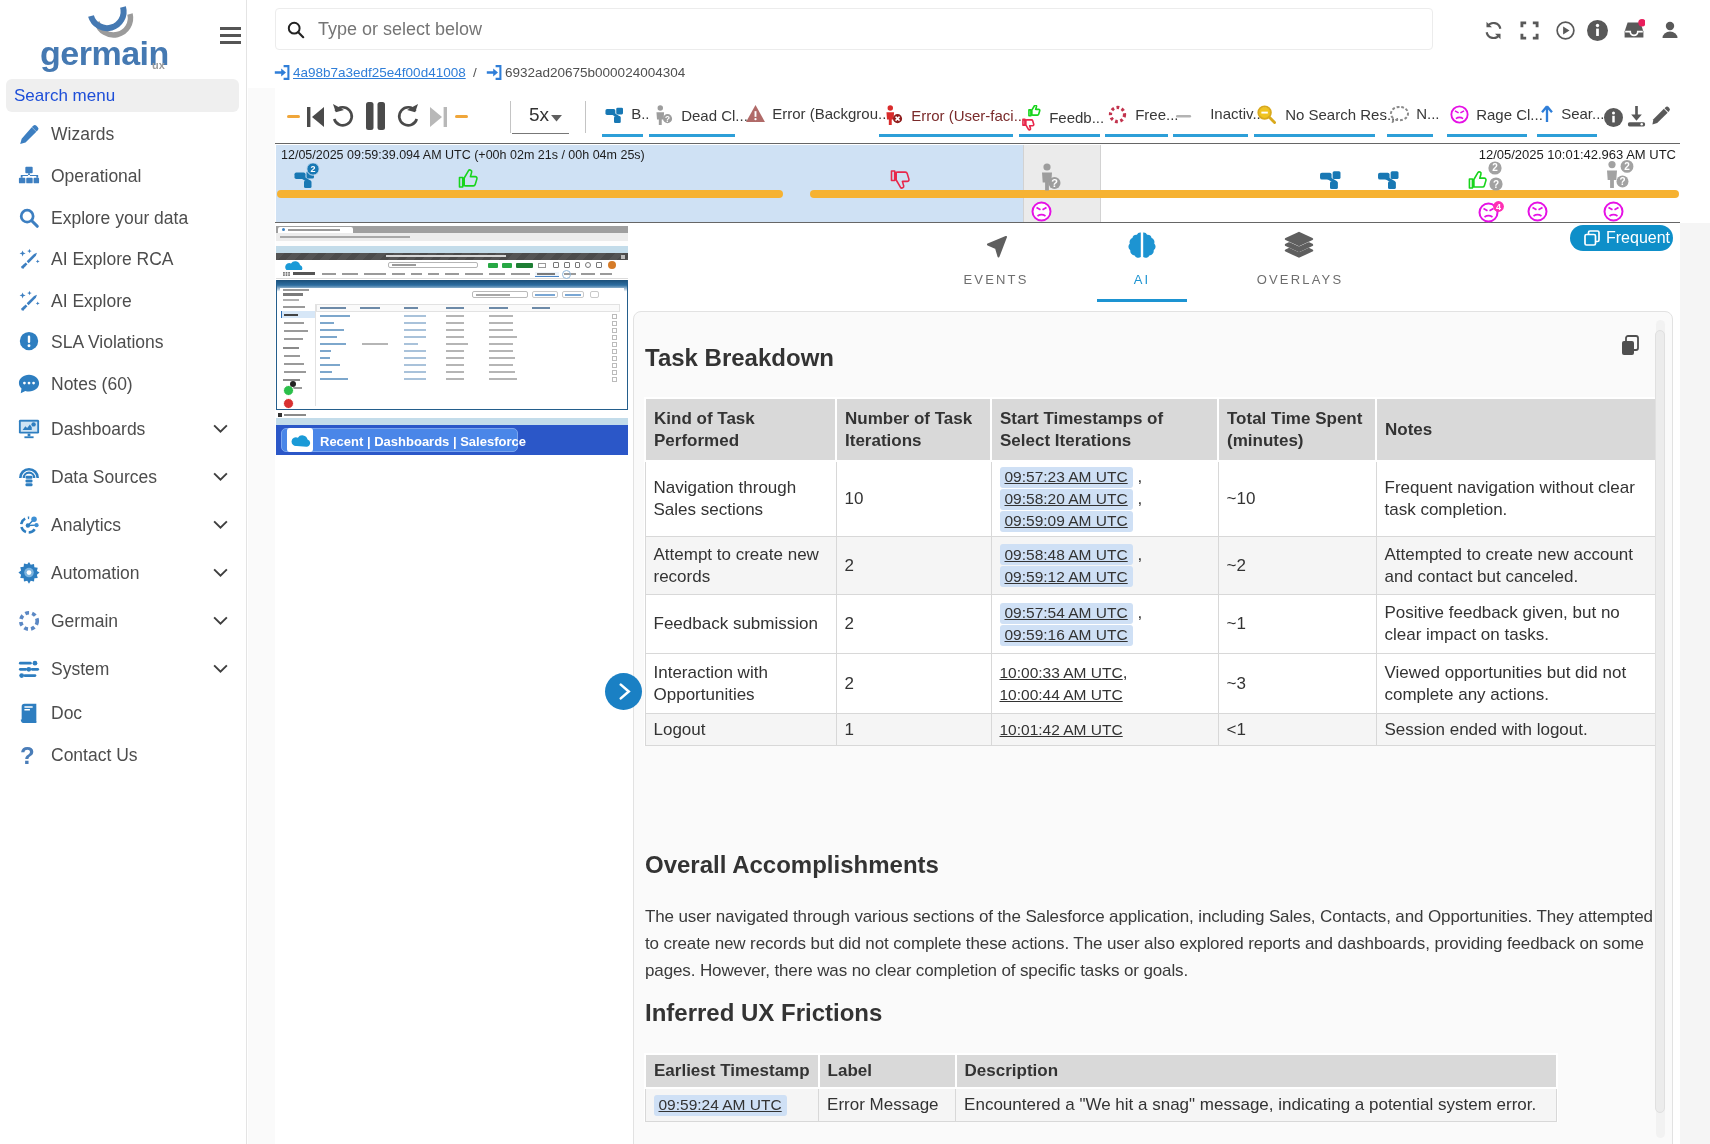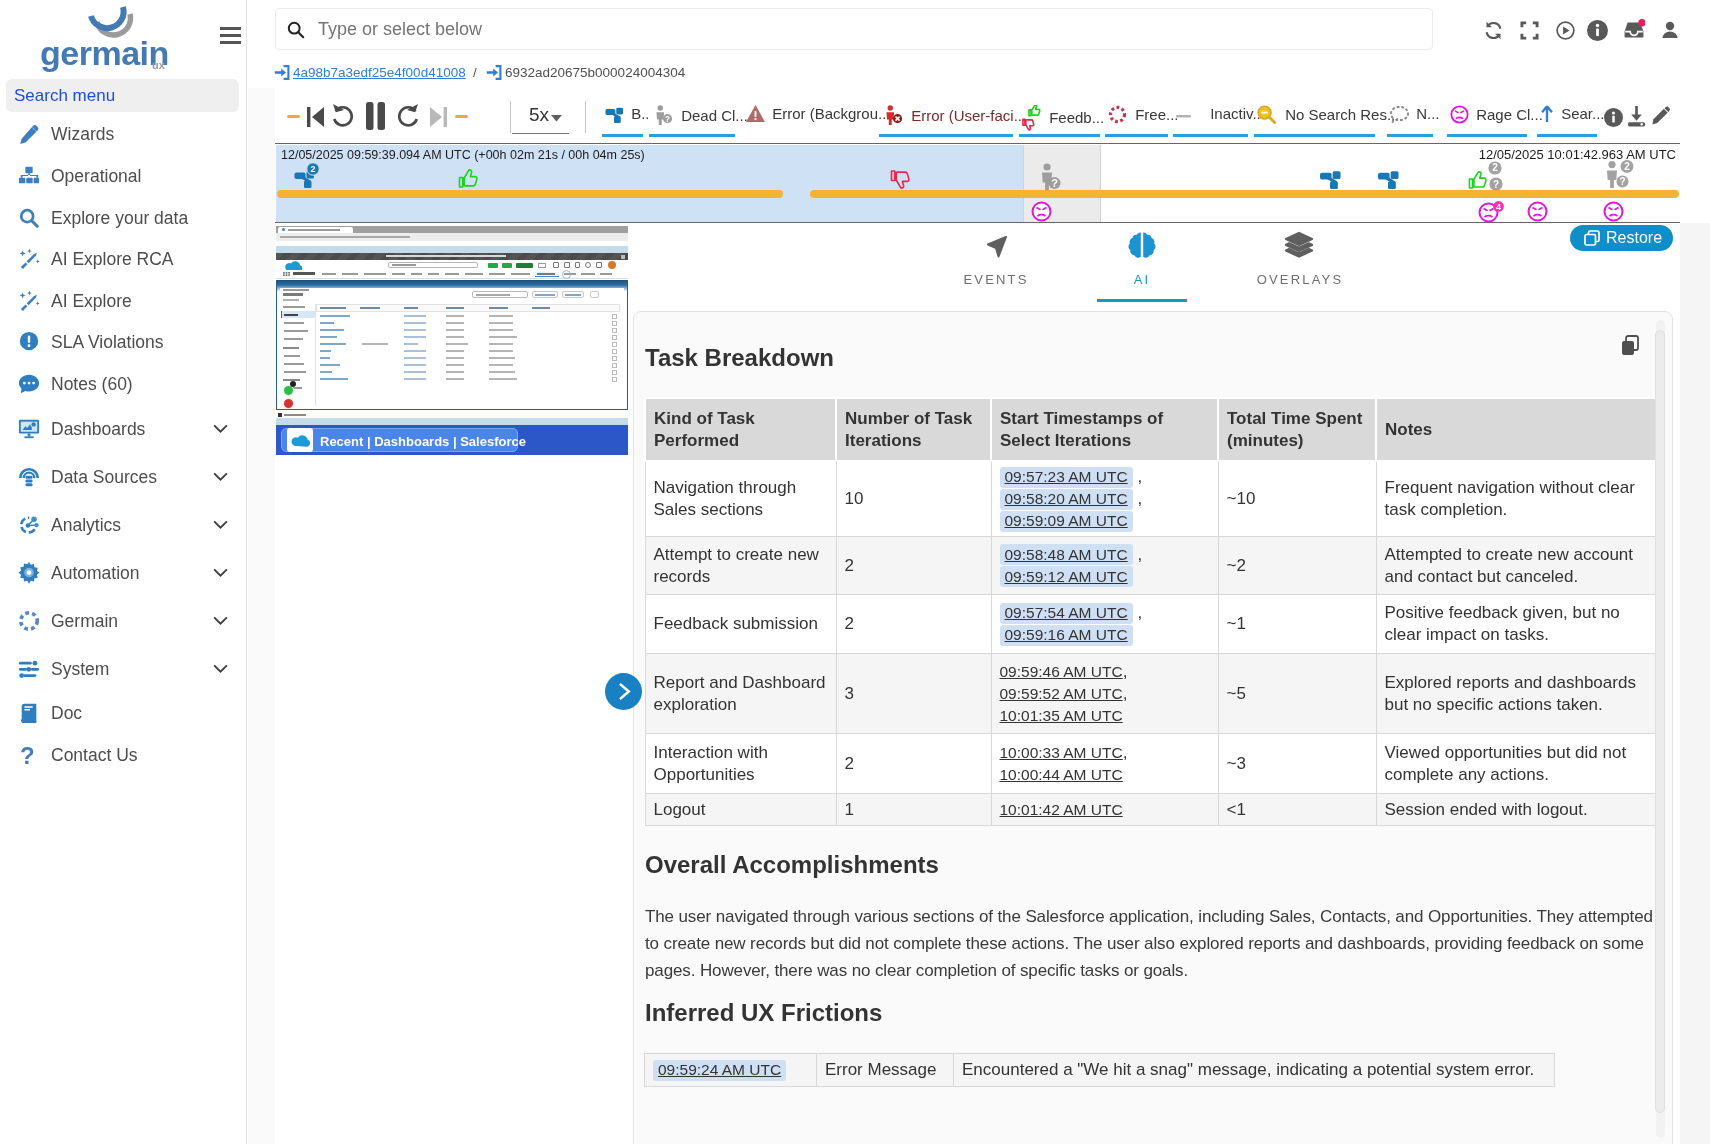--- a/index.html
+++ b/index.html
@@ -646,21 +646,21 @@
         <path d="M5.2 12.4 L2 13.9 L15 19.9 L28 13.9 L24.8 12.4 L15 16.9z"></path>
         <path d="M5.2 18 L2 19.5 L15 25.5 L28 19.5 L24.8 18 L15 22.5z"></path>
       </svg>
     <div class="abs" style="left:992px;top:272px;width:120px;text-align:center;font-size:13px;letter-spacing:2.2px;color:#6e6e6e;">OVERLAYS</div>
 
     <div class="abs" style="left:1322px;top:225px;width:103px;height:26px;background:#0e8fc9;border-radius:13px;"></div>
     <svg class="abs" style="left:1336px;top:230px" width="16" height="16" viewBox="0 0 16 16" fill="none" stroke="#fff" stroke-width="1.7">
         <rect x="4.5" y="1" width="10.5" height="10.5" rx="1.5"></rect>
         <rect x="1" y="4.5" width="10.5" height="10.5" rx="1.5" fill="#0e8fc9"></rect>
       </svg>
-    <div class="abs" style="left:1358px;top:229px;font-size:16px;color:#fff;">Restore</div>
+    <div class="abs" style="left:1358px;top:229px;font-size:16px;color:#fff;">Frequent</div>
 
     <div class="abs" style="left:385px;top:311px;width:1040px;height:845px;background:#fafafa;border:1px solid #e2e2e2;border-radius:8px;"></div>
     <svg class="abs" style="left:1372px;top:335px" width="20" height="21" viewBox="0 0 20 21">
         <rect x="6" y="1" width="12" height="14" rx="2" fill="#fafafa" stroke="#4f4f4f" stroke-width="1.8"></rect>
         <rect x="2" y="6" width="12" height="14" rx="2" fill="#4f4f4f"></rect>
       </svg>
     <div class="abs" style="left:397px;top:344px;font-size:24px;font-weight:bold;color:#333;">Task Breakdown</div>
 
     <table class="abs" id="t1" style="left:396px;top:397px;">
       <colgroup>
@@ -692,27 +692,20 @@
             <td>~2</td>
             <td>Attempted to create new account and contact but canceled.</td>
           </tr>
       <tr style="height:59px">
             <td>Feedback submission</td>
             <td>2</td>
             <td><span class="tsc">09:57:54 AM UTC</span> ,<br><span class="tsc">09:59:16 AM UTC</span></td>
             <td>~1</td>
             <td>Positive feedback given, but no clear impact on tasks.</td>
           </tr>
-      <tr class="alt" style="height:80px">
-            <td>Report and Dashboard exploration</td>
-            <td>3</td>
-            <td><span class="tsu">09:59:46 AM UTC</span>,<br><span class="tsu">09:59:52 AM UTC</span>,<br><span class="tsu">10:01:35 AM UTC</span></td>
-            <td>~5</td>
-            <td>Explored reports and dashboards but no specific actions taken.</td>
-          </tr>
       <tr style="height:60px">
             <td>Interaction with Opportunities</td>
             <td>2</td>
             <td><span class="tsu">10:00:33 AM UTC</span>,<br><span class="tsu">10:00:44 AM UTC</span></td>
             <td>~3</td>
             <td>Viewed opportunities but did not complete any actions.</td>
           </tr>
       <tr class="alt" style="height:32px">
             <td>Logout</td>
             <td>1</td>
@@ -726,20 +719,25 @@
     <div class="abs" style="left:397px;top:903px;width:1025px;font-size:17px;letter-spacing:-0.12px;line-height:27px;color:#3a3a3a;">The user navigated through various sections of the Salesforce application, including Sales, Contacts, and Opportunities. They attempted to create new records but did not complete these actions. The user also explored reports and dashboards, providing feedback on some pages. However, there was no clear completion of specific tasks or goals.</div>
     <div class="abs" style="left:397px;top:999px;font-size:24px;font-weight:bold;color:#333;">Inferred UX Frictions</div>
 
     <table class="abs" id="t2" style="left:396px;top:1053px;">
       <colgroup>
           <col style="width:172px">
           <col style="width:137px">
           <col style="width:601px">
         </colgroup>
       <tbody>
+          <tr class="hd" style="height:32px">
+            <td>Earliest Timestamp</td>
+            <td>Label</td>
+            <td>Description</td>
+          </tr>
       <tr class="alt" style="height:32px">
             <td><span class="tsc">09:59:24 AM UTC</span></td>
             <td>Error Message</td>
             <td>Encountered a "We hit a snag" message, indicating a potential system error.</td>
           </tr>
     </tbody>
       </table>
 
     <div class="abs" style="left:1407.5px;top:320px;width:9px;height:818px;background:#f2f2f2;border-radius:6px;"></div>
     <div class="abs" style="left:1407px;top:330px;width:10px;height:783px;background:#ececec;border:1px solid #e0e0e0;border-radius:6px;"></div>

